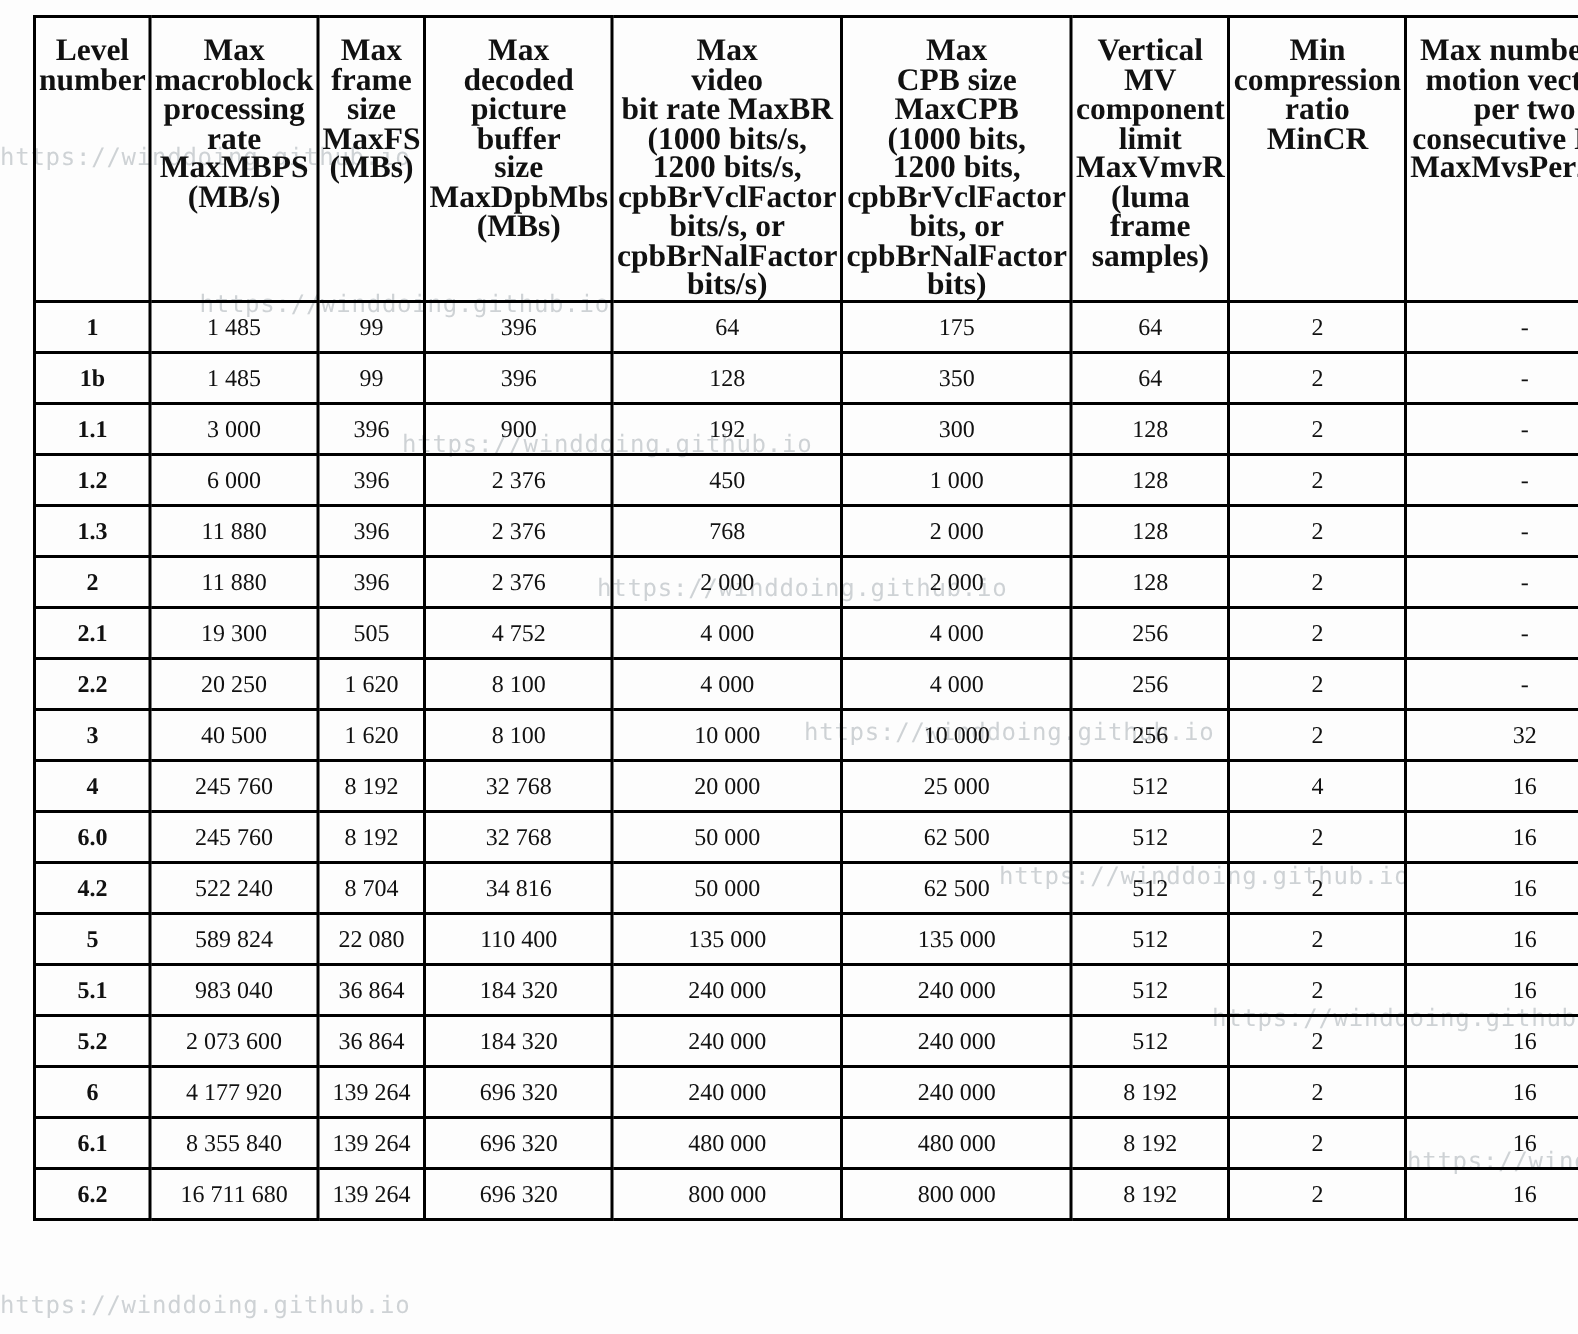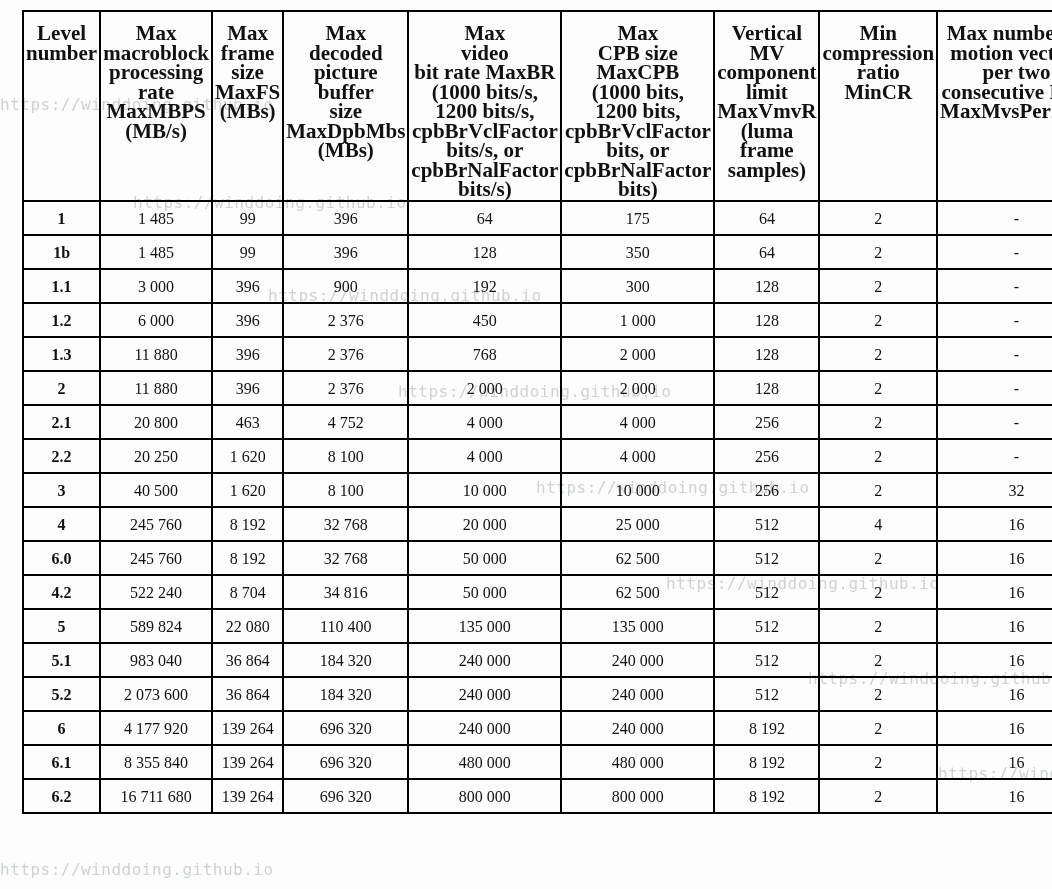--- a/index.html
+++ b/index.html
@@ -212,22 +212,22 @@
           <td>396</td>
           <td>2 376</td>
           <td>2 000</td>
           <td>2 000</td>
           <td>128</td>
           <td>2</td>
           <td>-</td>
         </tr>
         <tr>
           <th>2.1</th>
-          <td>20 800</td>
-          <td>463</td>
+          <td>19 300</td>
+          <td>505</td>
           <td>4 752</td>
           <td>4 000</td>
           <td>4 000</td>
           <td>256</td>
           <td>2</td>
           <td>-</td>
         </tr>
         <tr>
           <th>2.2</th>
           <td>20 250</td>

